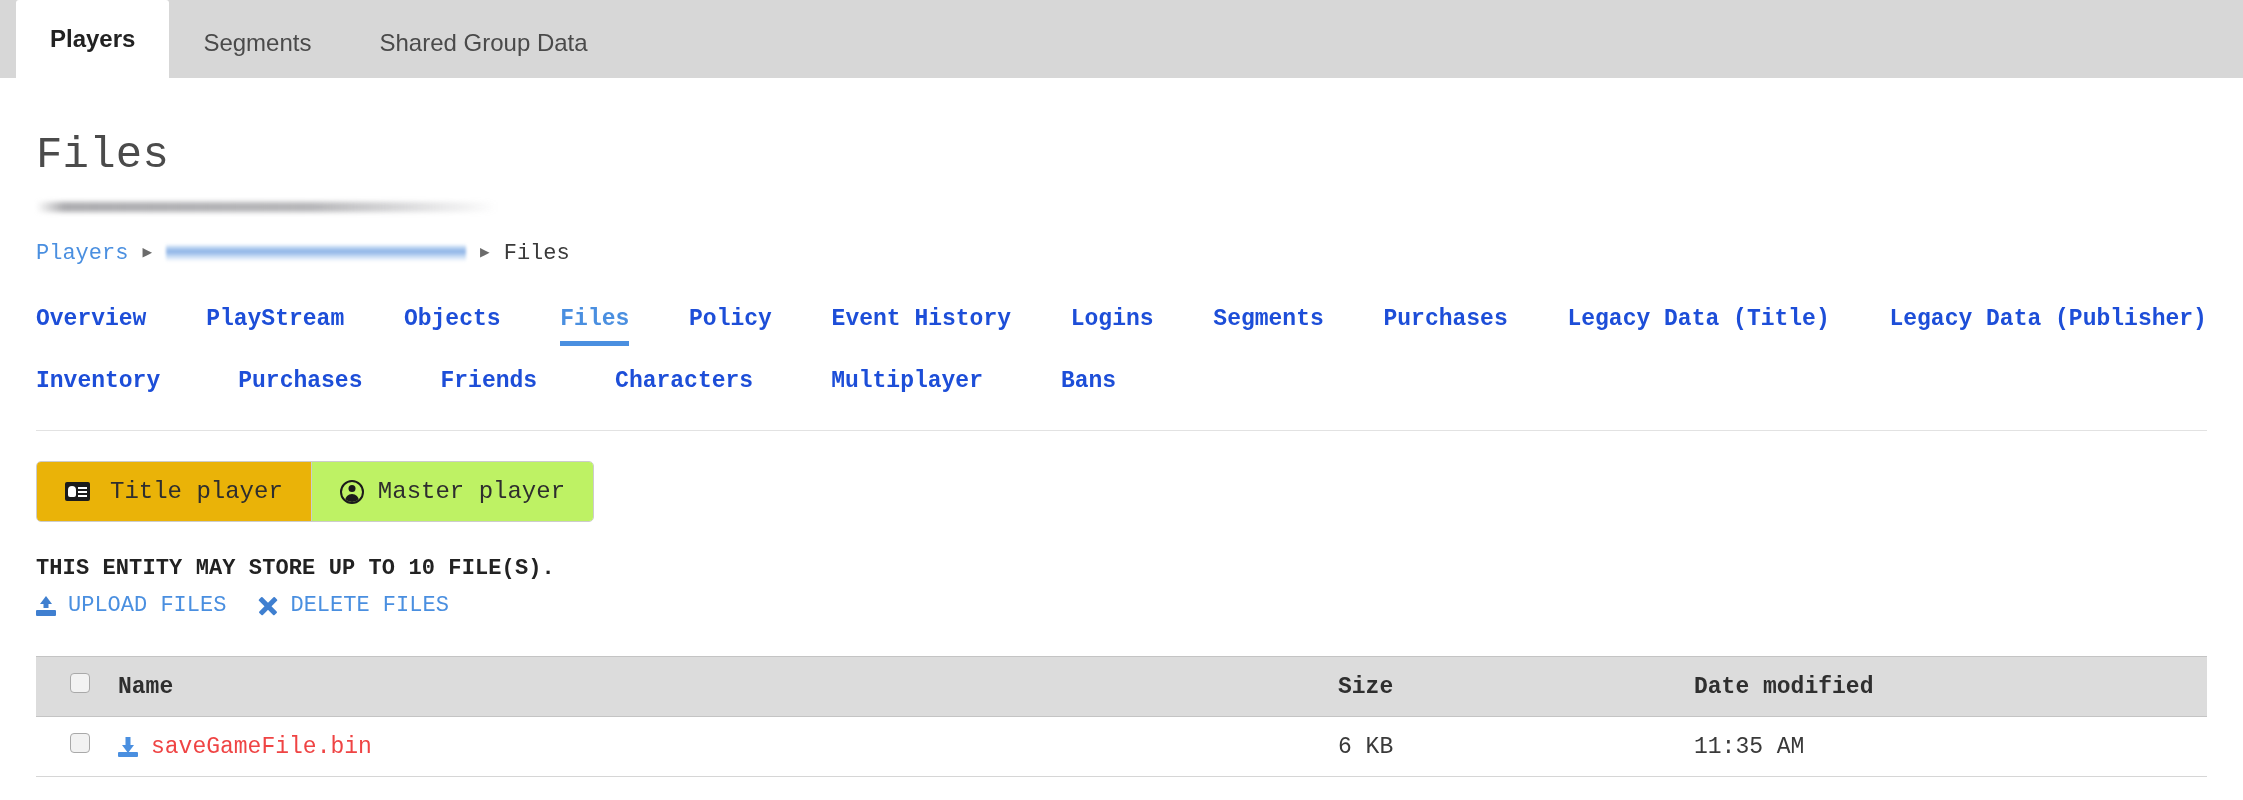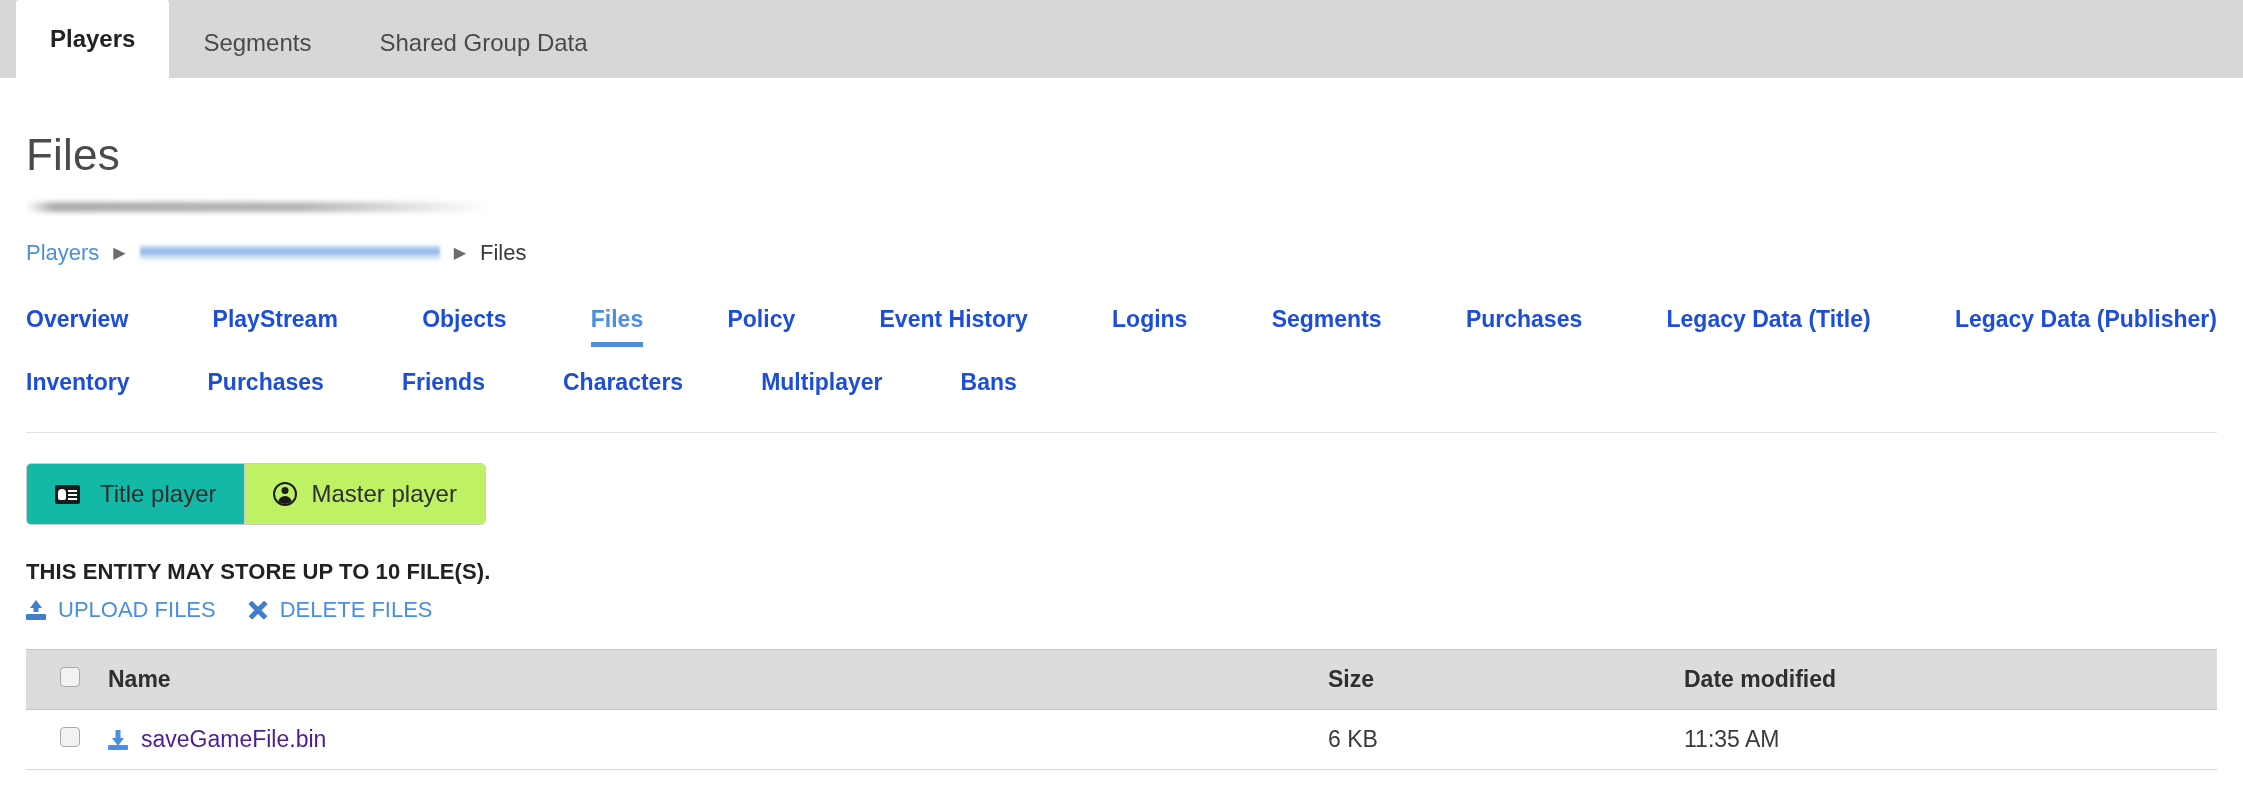--- a/index.html
+++ b/index.html
@@ -42,22 +42,23 @@
     height: 78px;
     color: #222222;
     font-weight: 600;
     margin-left: 16px;
     border-top-left-radius: 3px;
     border-top-right-radius: 3px;
   }
 
   
   .page {
-    padding: 0 26px;
-    box-sizing: border-box;
+    padding: 0 36px;
+    box-sizing: border-box;
+    font-family: Liberation Mono, monospace;
   }
 
   .page-title {
     font-size: 44px;
     font-weight: 300;
     color: #4b4b4b;
     margin: 52px 0 0 0;
     letter-spacing: 0.2px;
   }
 
@@ -163,21 +164,21 @@
     align-items: center;
     gap: 14px;
     padding: 16px 28px;
     font-size: 24px;
     color: #2e2e2e;
     background: #bef264;
     cursor: pointer;
     white-space: nowrap;
   }
   .entity-btn.selected {
-    background: #14b8a6;
+    background: #eab308;
     gap: 20px;
   }
   .entity-btn + .entity-btn {
     border-left: 1px solid #cccccc;
   }
   .icon-idcard {
     width: 25px; height: 19px;
     background: #1b1b1b;
     border-radius: 2px;
     position: relative;
@@ -282,21 +283,21 @@
     left:50%; top:50%;
     width:22px; height:4.5px;
     background:#3f7fd0;
     border-radius:1px;
   }
   .icon-x::before { transform: translate(-50%,-50%) rotate(45deg); }
   .icon-x::after  { transform: translate(-50%,-50%) rotate(-45deg); }
 
   
   .files-table {
-    margin-top: 26px;
+    margin-top: 38px;
     width: 100%;
     border-collapse: collapse;
     table-layout: fixed;
   }
   .files-table th {
     background: #dcdcdc;
     border-top: 1px solid #c4c4c4;
     border-bottom: 1px solid #c4c4c4;
     text-align: left;
     font-size: 23px;
@@ -354,21 +355,21 @@
     width:5px; height:8px; background:#4a8fe0;
     display:block;
   }
   .icon-download::after {
     content:"";
     position:absolute; left:0; bottom:0;
     width:20px; height:5px;
     background:#4a8fe0;
     border-radius:1px;
   }
-  .file-link { color: #4c1d95; cursor: pointer; }
+  .file-link { color: #ef4444; cursor: pointer; }
 </style>
 </head>
 <body>
 
 <div class="tabstrip">
   <div class="tabstrip-tab active">
     <span>Players</span>
   </div>
   <div class="tabstrip-tab">
     <span>Segments</span>

